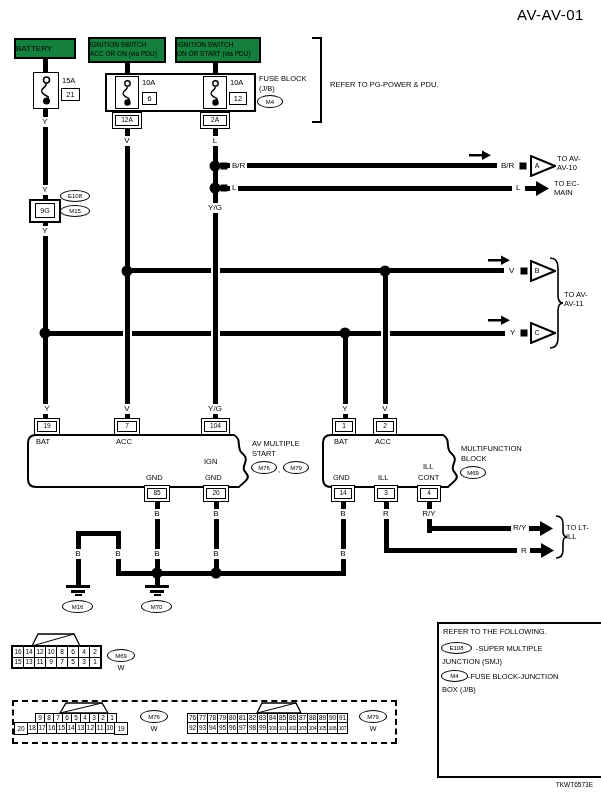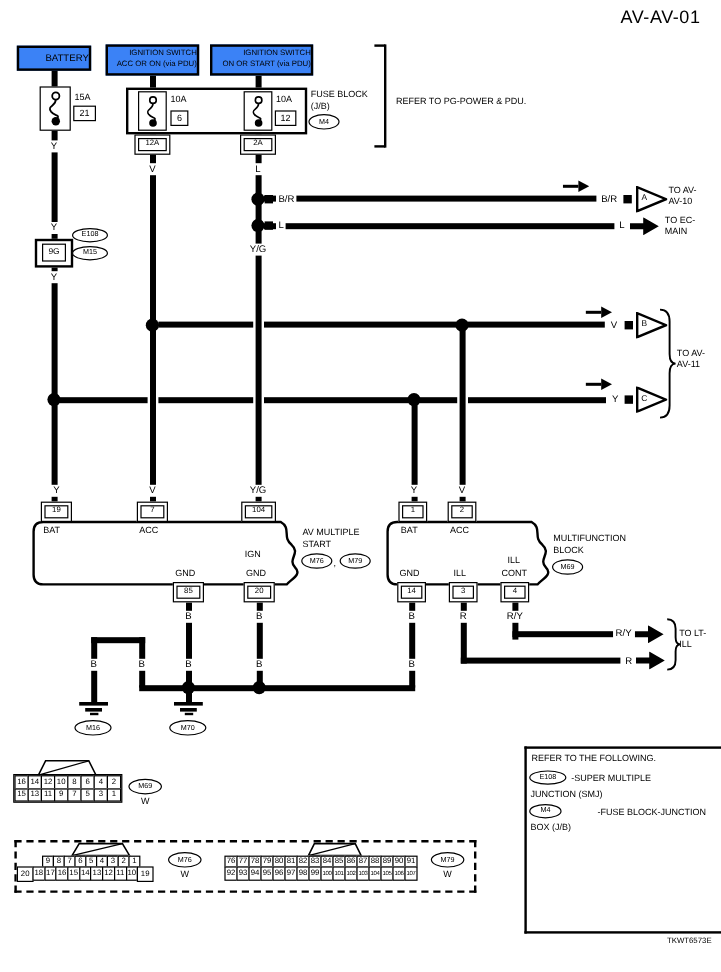--- a/index.html
+++ b/index.html
@@ -9,22 +9,22 @@
   .wv{position:absolute;background:#000;width:5px}
   .wv.gap{box-shadow:-2px 0 0 #fff,2px 0 0 #fff}
   .wh{position:absolute;background:#000;height:5px}
   .dot{position:absolute;width:11px;height:11px;background:#000;border-radius:50%;transform:translate(-50%,-50%)}
   .sq{position:absolute;width:7px;height:7px;background:#000;transform:translate(-50%,-50%)}
   .cl{position:absolute;background:#fff;font-size:8px;line-height:1;padding:1px 2px;
       transform:translate(-50%,-50%);white-space:nowrap}
   .ll{position:absolute;background:#fff;font-size:8px;line-height:1;padding:1px 2px;
       transform:translateY(-50%);white-space:nowrap}
   .txt{position:absolute;font-size:7.5px;line-height:1.25;white-space:nowrap}
-  .box{position:absolute;border:2px solid #000;background:#3b82f6;box-sizing:border-box;
-       display:flex;flex-direction:column;align-items:flex-end;justify-content:center;text-align:center}
+  .box{position:absolute;border:2px solid #000;background:#15803d;box-sizing:border-box;
+       display:flex;flex-direction:column;align-items:flex-start;justify-content:center;text-align:center}
   .fbox{position:absolute;border:1.5px solid #000;background:#fff;box-sizing:border-box;
         display:flex;align-items:center;justify-content:center}
   .obox{position:absolute;border:1.5px solid #000;background:#fff;box-sizing:border-box;padding:2px}
   .ibox{border:1px solid #000;width:100%;height:100%;box-sizing:border-box;display:flex;
         align-items:center;justify-content:center;font-size:6.5px;line-height:1;background:#fff}
   .oval{position:absolute;border:1.5px solid #000;border-radius:50%;background:#fff;display:flex;
         align-items:center;justify-content:center;font-size:6px;line-height:1;box-sizing:border-box}
   .grow{position:absolute;display:flex}
   .pcell{border:1px solid #000;margin-left:-1px;display:flex;align-items:center;justify-content:center;
          font-size:6.5px;line-height:1;box-sizing:border-box;background:#fff;
@@ -403,17 +403,17 @@
   <div class="txt ctr" style="left:359px;top:724px;width:28px">W</div>
 
   <div class="a" style="left:437px;top:622px;width:164px;height:2px;background:#000"></div>
   <div class="a" style="left:437px;top:622px;width:2px;height:156px;background:#000"></div>
   <div class="a" style="left:437px;top:776px;width:164px;height:2px;background:#000"></div>
   <div class="txt" style="left:443px;top:627px">REFER TO THE FOLLOWING.</div>
   <div class="oval" style="left:441px;top:642px;width:31px;height:12px">E108</div>
   <div class="txt" style="left:476px;top:644px">-SUPER MULTIPLE</div>
   <div class="txt" style="left:442px;top:657px">JUNCTION (SMJ)</div>
   <div class="oval" style="left:441px;top:670px;width:27px;height:12px">M4</div>
-  <div class="txt" style="left:498px;top:672px">-FUSE BLOCK-JUNCTION</div>
+  <div class="txt" style="left:468px;top:672px">-FUSE BLOCK-JUNCTION</div>
   <div class="txt" style="left:442px;top:685px">BOX (J/B)</div>
   <div class="txt" style="left:505px;top:781px;width:88px;text-align:right;font-size:6.5px">TKWT6573E</div>
 
 </div>
 
 </body></html>

